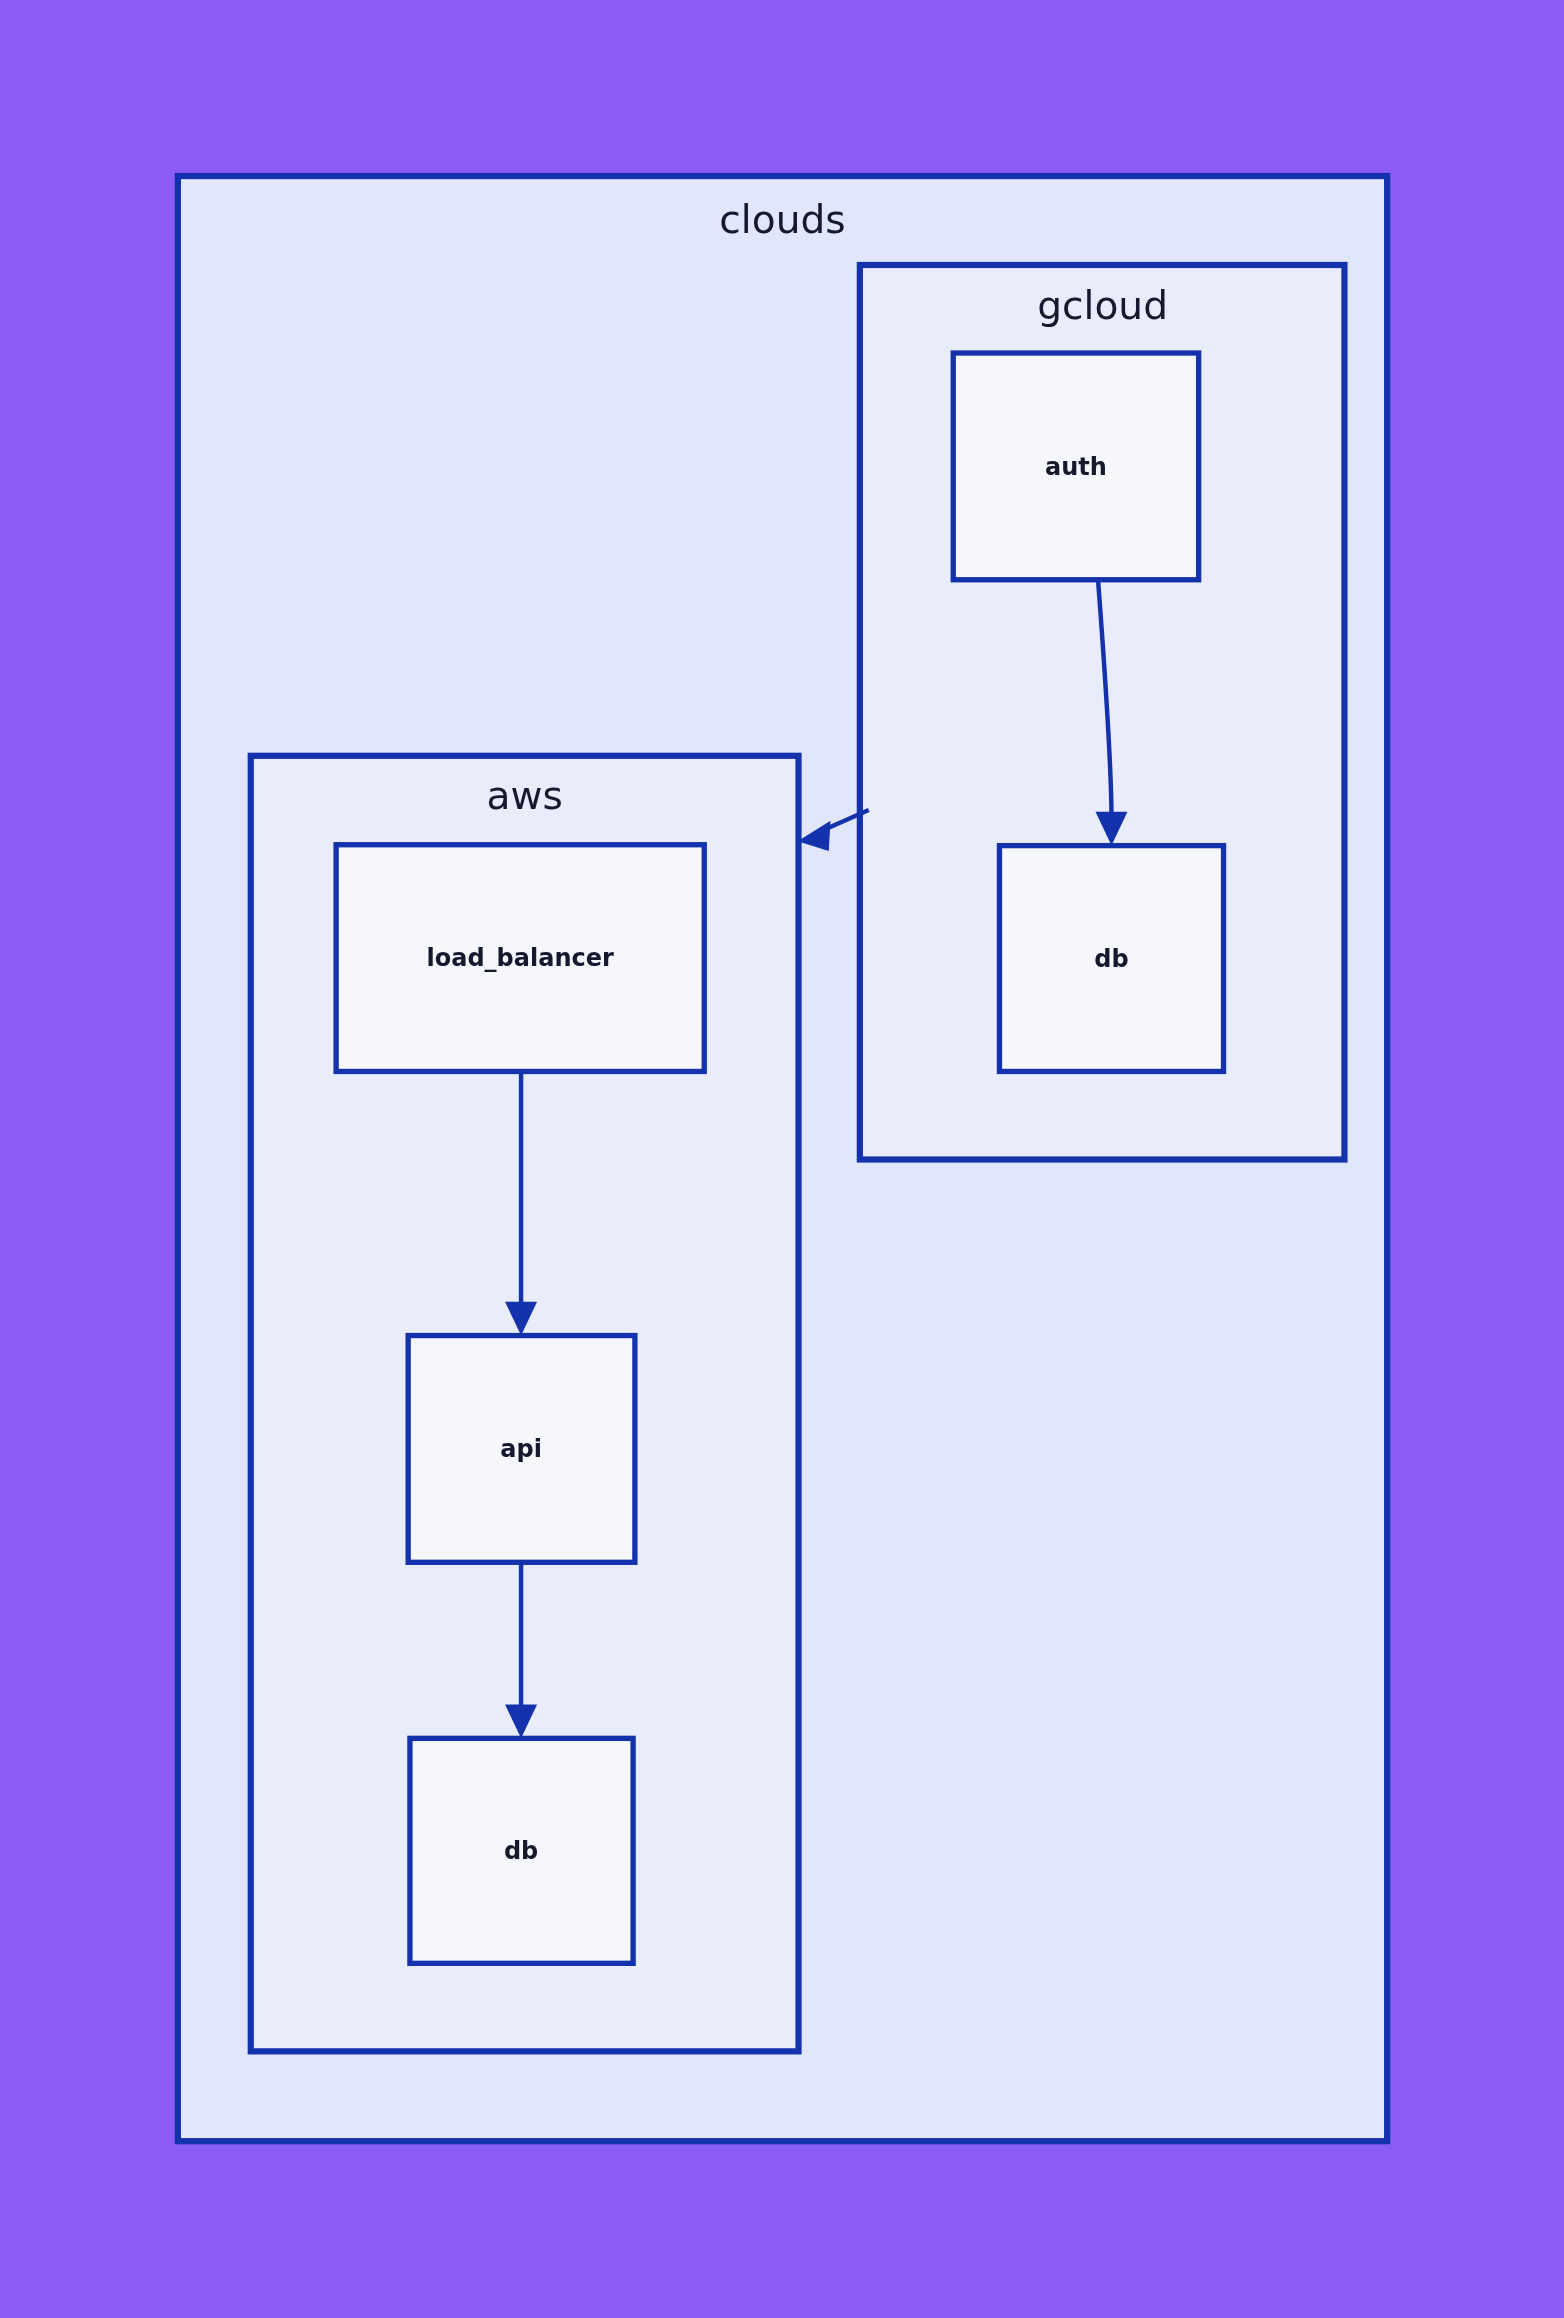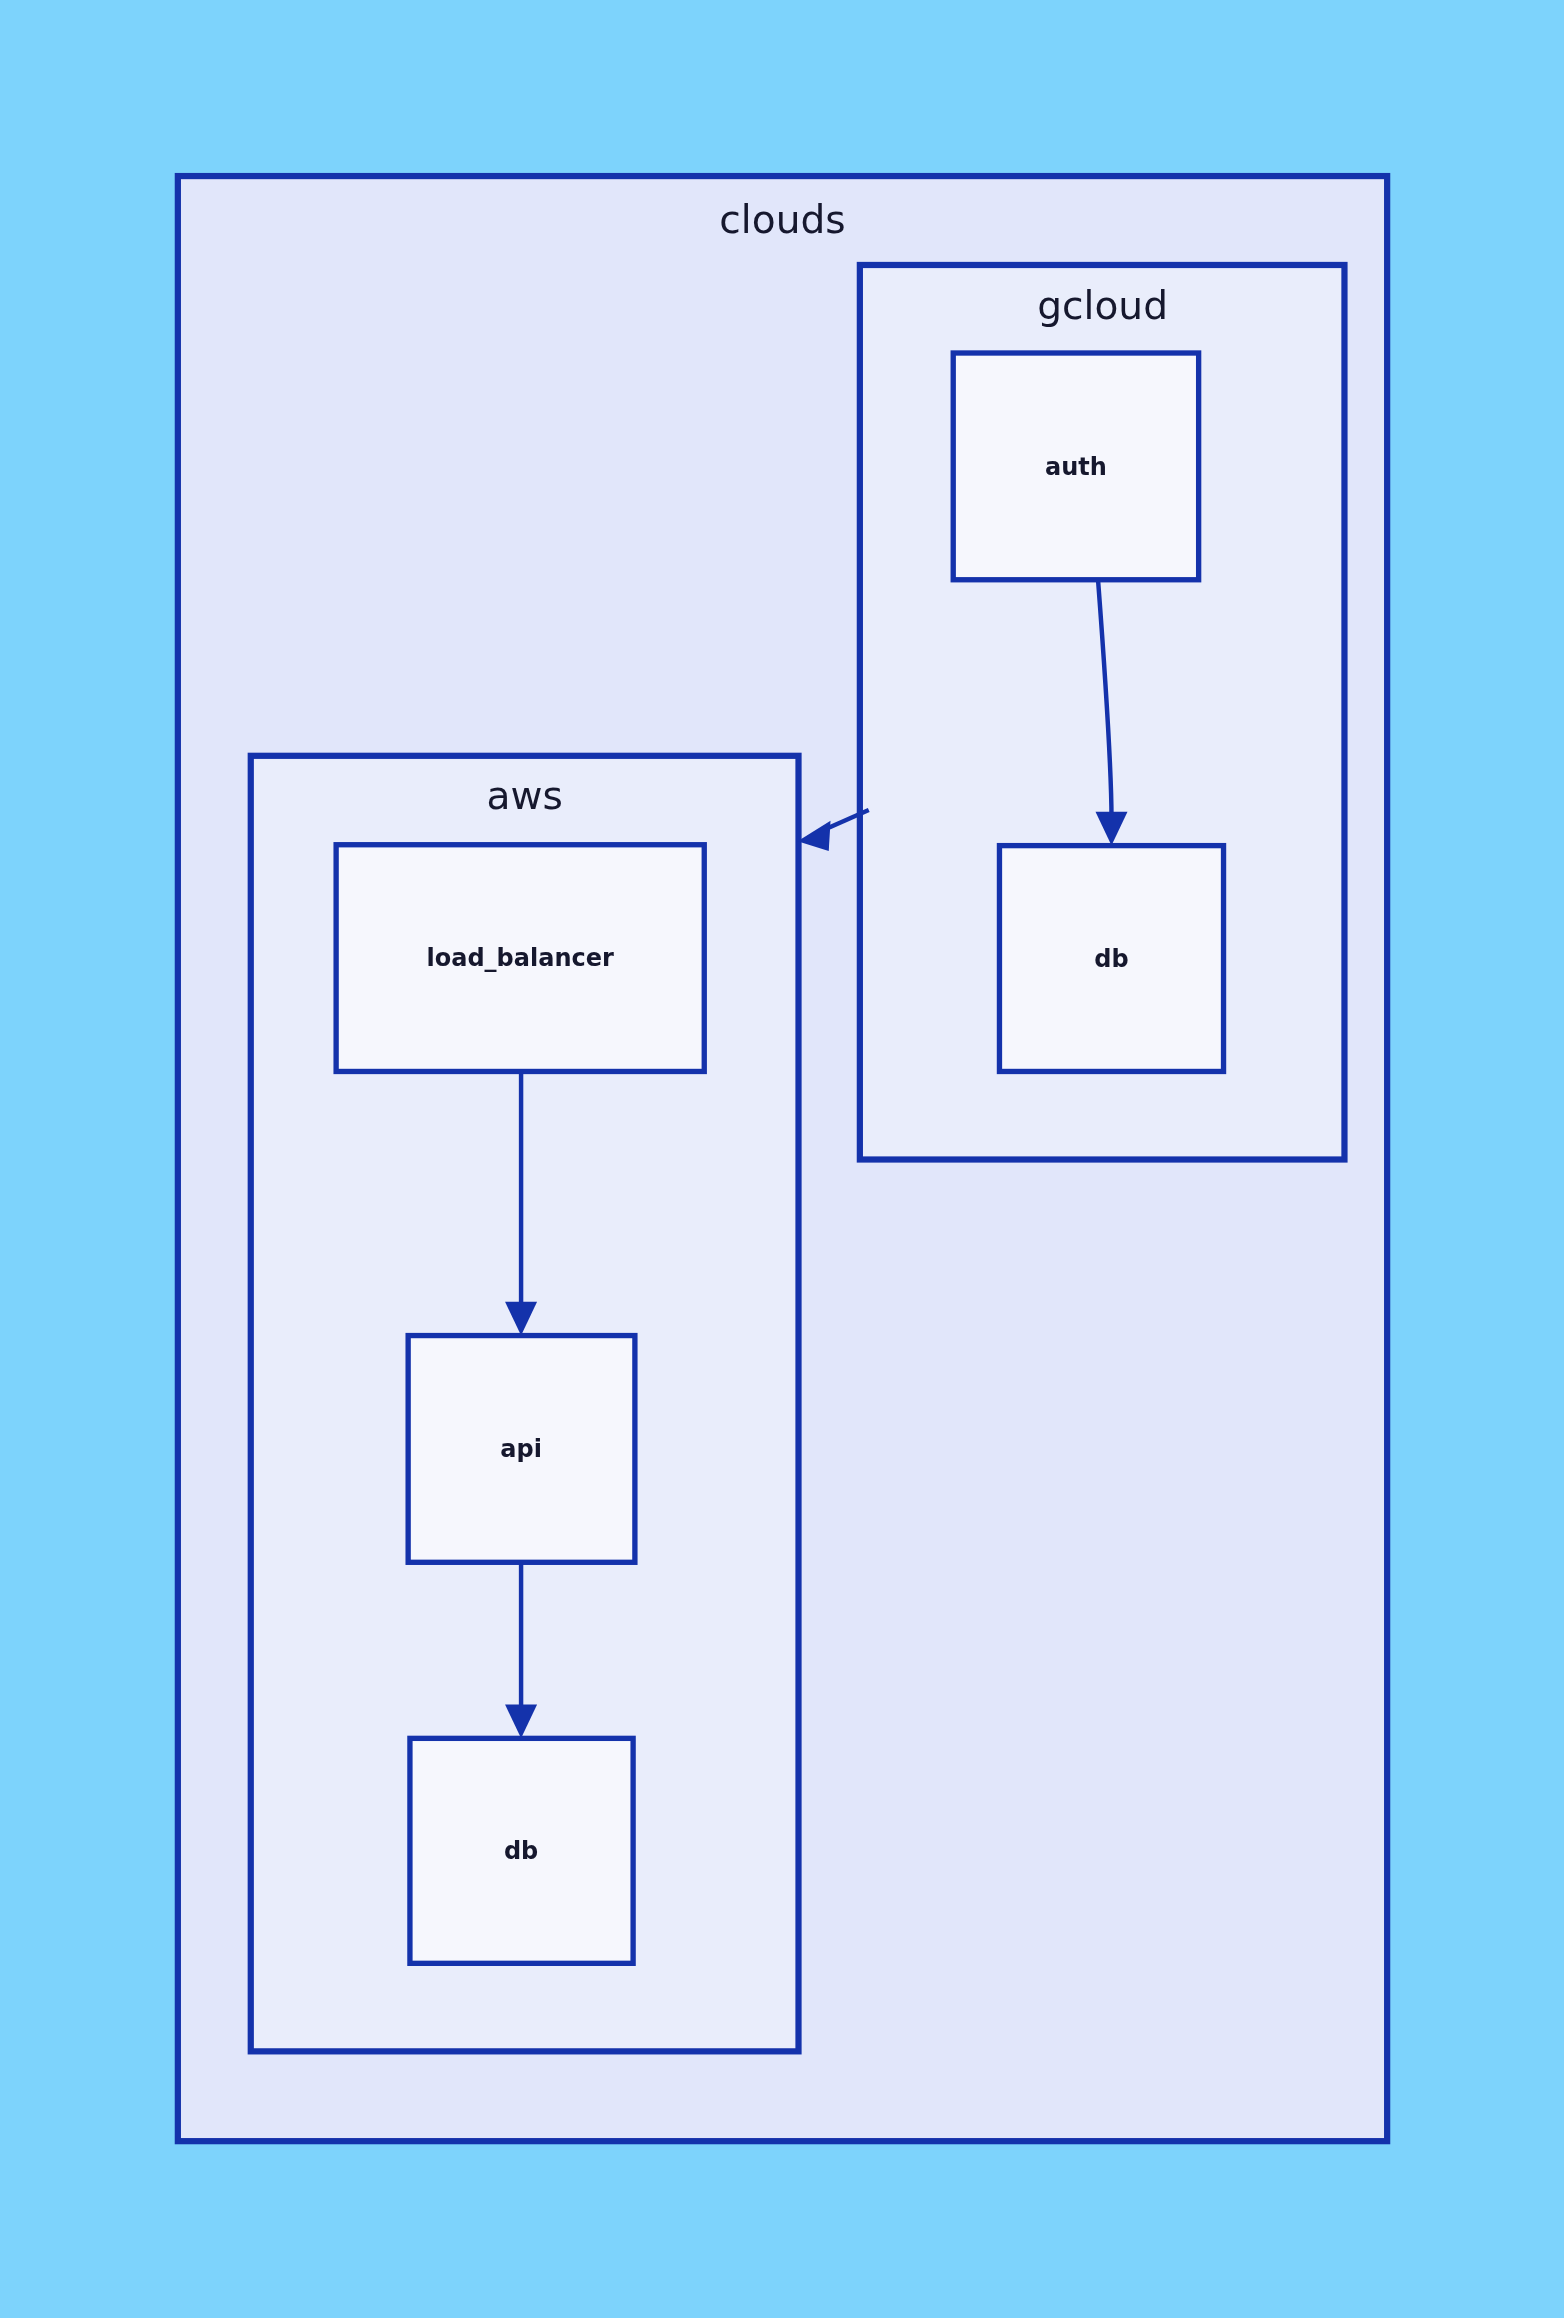--- a/index.html
+++ b/index.html
@@ -10,21 +10,21 @@
   body {
     width: 1565px;
     height: 2319px;
     font-family: "DejaVu Sans", sans-serif;
     overflow: hidden;
   }
   #diagram-root {
     position: relative;
     width: 1565px;
     height: 2319px;
-    background: #7dd3fc;
+    background: #8b5cf6;
   }
   svg.diagram-canvas {
     display: block;
     width: 1565px;
     height: 2319px;
   }
   .cluster-rect {
     stroke-width: 7;
   }
   .node-rect {

